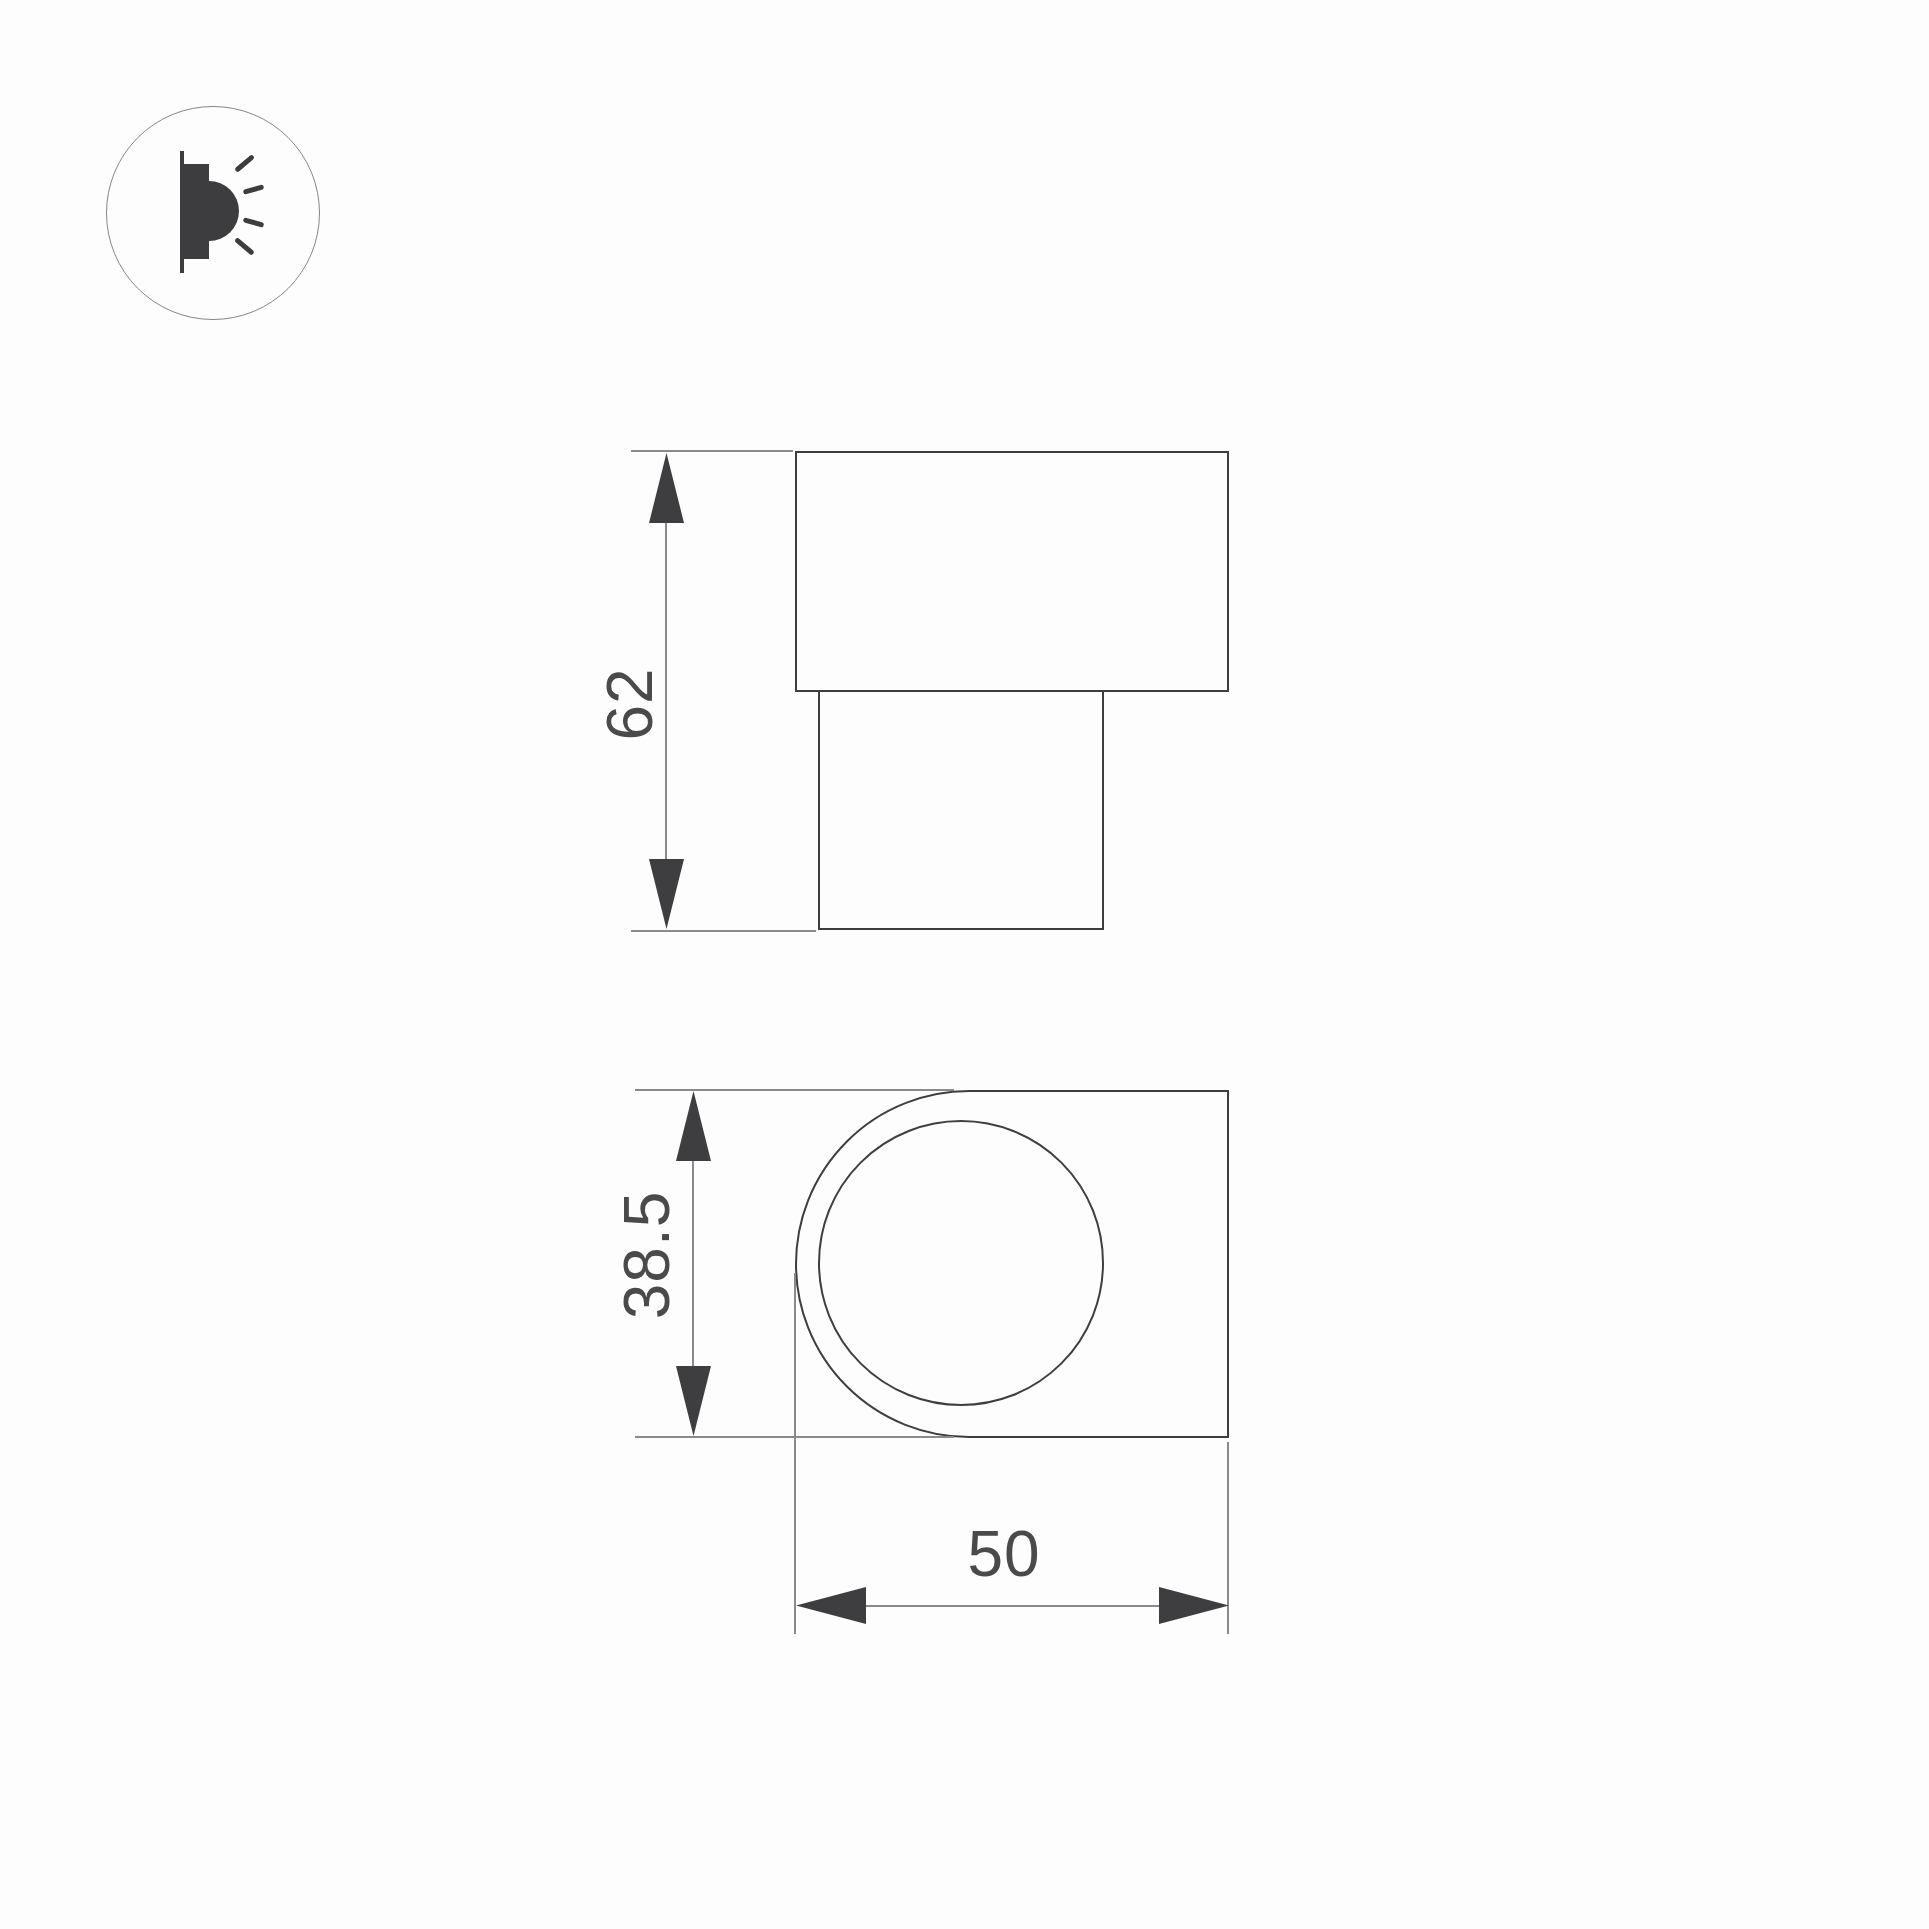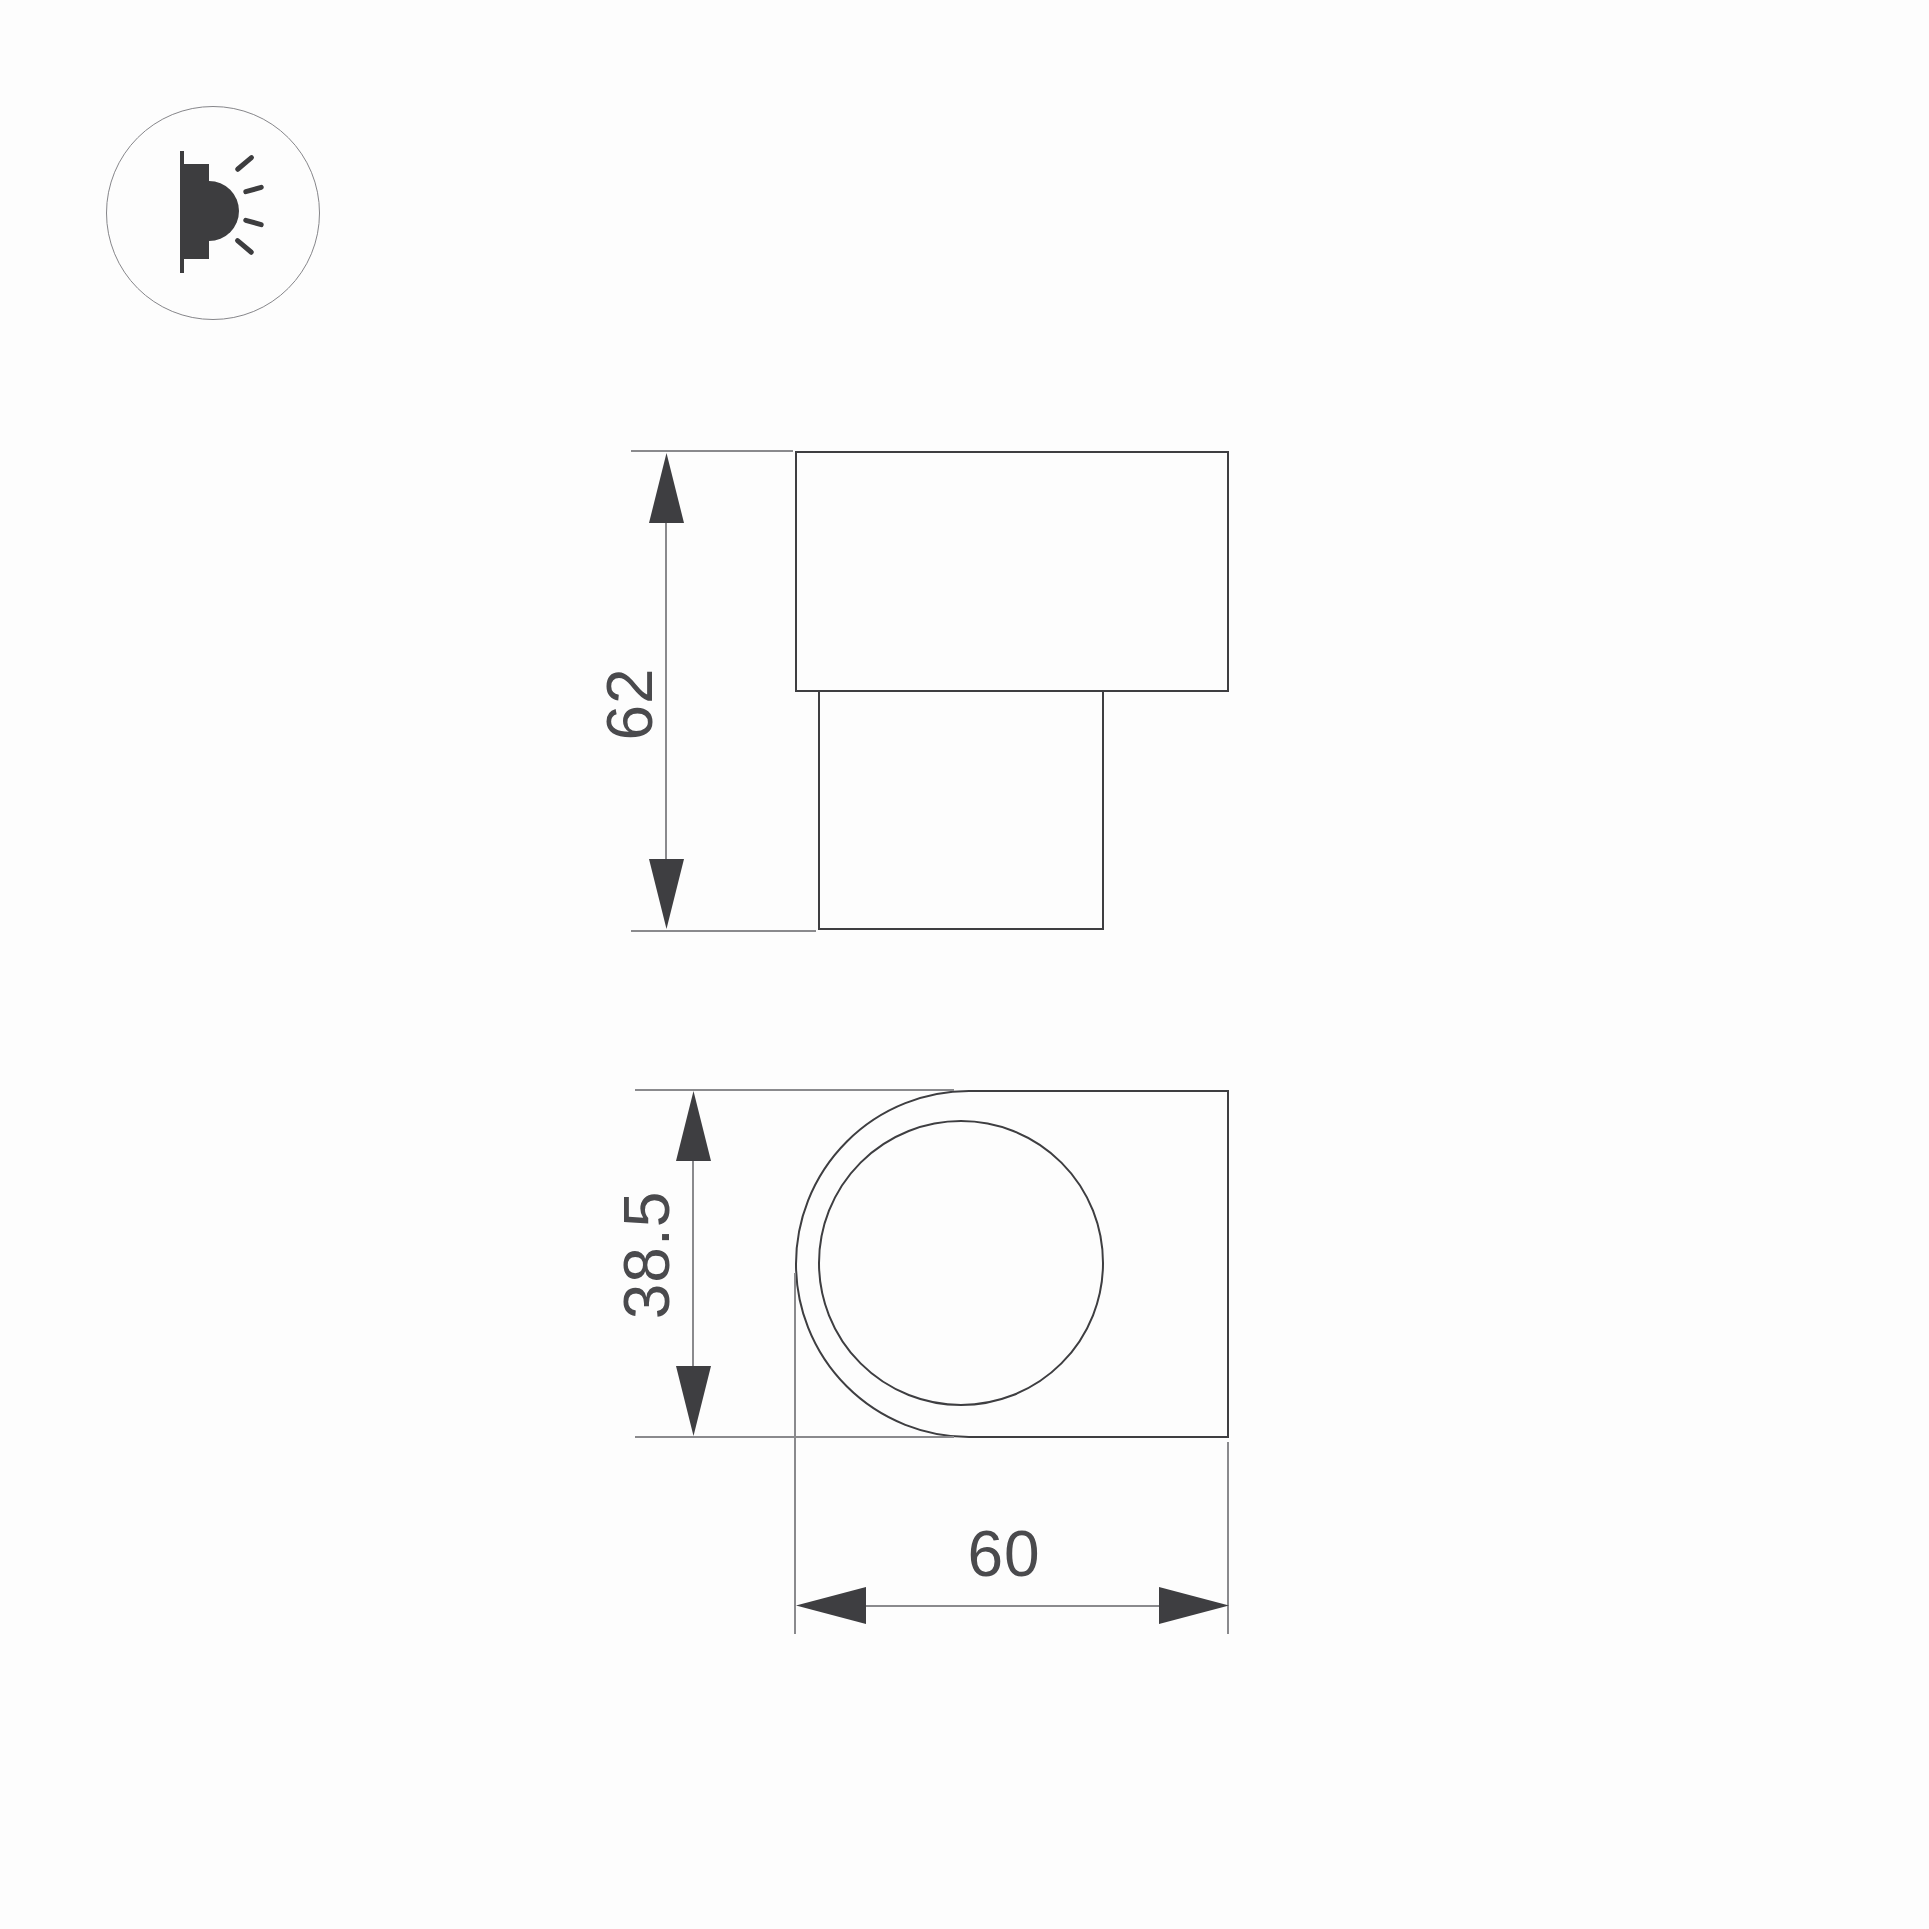--- a/index.html
+++ b/index.html
@@ -93,16 +93,16 @@
   <div class="vline" style="left:692px;top:1159px;height:209px;"></div>
   <div class="arr up" style="left:676px;top:1091px;"></div>
   <div class="arr down" style="left:676px;top:1366px;"></div>
   <div class="dimtext rot" style="left:647px;top:1255px;">38.5</div>
 
   <div class="vline" style="left:794px;top:1273px;height:361px;"></div>
   <div class="vline" style="left:1227px;top:1442px;height:192px;"></div>
   <div class="hline" style="left:859px;top:1605px;width:305px;"></div>
   <div class="arr left" style="left:796px;top:1587px;"></div>
   <div class="arr right" style="left:1159px;top:1587px;"></div>
-  <div class="dimtext" style="left:1004px;top:1554px;">60</div>
+  <div class="dimtext" style="left:1004px;top:1554px;">50</div>
 
 </div>
 
 
 </body></html>

